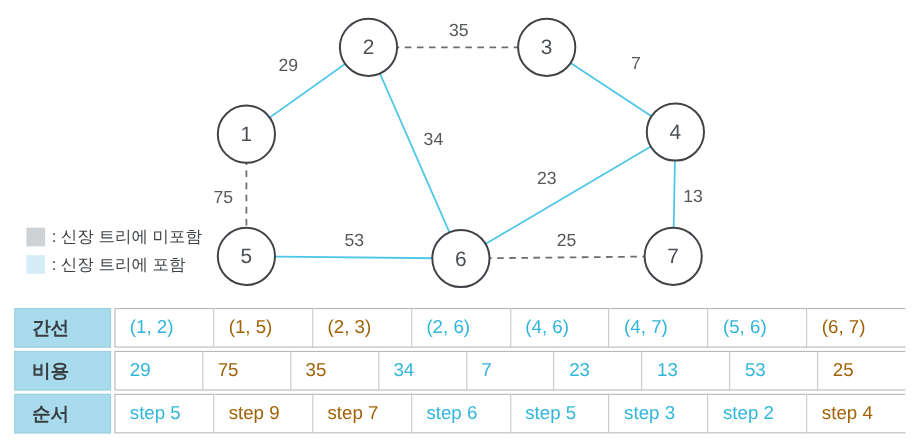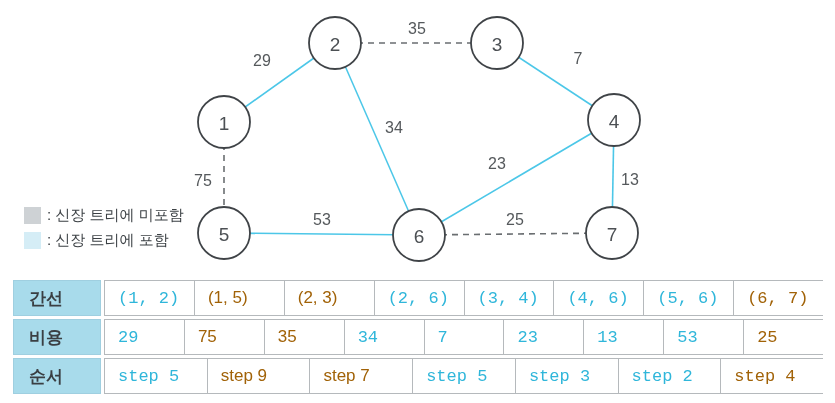--- a/index.html
+++ b/index.html
@@ -74,22 +74,22 @@
     border: 1px solid #b5b9bc;
     border-left: none;
     display: flex;
     align-items: center;
     padding-left: 13px;
     box-sizing: border-box;
     font-size: 17px;
     background: #ffffff;
   }
   .t-cell.first { border-left: 1px solid #b5b9bc; }
-  .t-cell.last { border-right: none; font-family: Liberation Mono, monospace; }
-  .t-cell.cyan { color: #2fb6da; font-family: Liberation Mono, monospace; }
+  .t-cell.last { border-right: none; }
+  .t-cell.cyan { color: #2fb6da; }
   .t-cell.gray { color: #a16207; }
 </style>
 </head>
 <body>
 
 <div class="page">
 
   <div class="graph-area">
     <svg id="graph-svg" width="835" height="272" viewBox="0 0 835 272" xmlns="http://www.w3.org/2000/svg">
         <line x1="224" y1="122" x2="335" y2="43" stroke="#4cc7e8" stroke-width="1.6"></line>
@@ -138,42 +138,43 @@
     </div>
   </div>
 
   <div class="edge-table" id="edge-table">
       <div class="t-row">
         <div class="t-head">간선</div>
         <div class="t-cell cyan first">(1, 2)</div>
         <div class="t-cell gray">(1, 5)</div>
         <div class="t-cell gray">(2, 3)</div>
         <div class="t-cell cyan">(2, 6)</div>
-        <div class="t-cell cyan">(3, 4)</div>
         <div class="t-cell cyan">(4, 6)</div>
+        <div class="t-cell cyan">(4, 7)</div>
         <div class="t-cell cyan">(5, 6)</div>
         <div class="t-cell gray last">(6, 7)</div>
       </div>
       <div class="t-row">
         <div class="t-head">비용</div>
         <div class="t-cell cyan first">29</div>
         <div class="t-cell gray">75</div>
         <div class="t-cell gray">35</div>
         <div class="t-cell cyan">34</div>
         <div class="t-cell cyan">7</div>
         <div class="t-cell cyan">23</div>
         <div class="t-cell cyan">13</div>
         <div class="t-cell cyan">53</div>
         <div class="t-cell gray last">25</div>
       </div>
       <div class="t-row">
         <div class="t-head">순서</div>
         <div class="t-cell cyan first">step 5</div>
         <div class="t-cell gray">step 9</div>
         <div class="t-cell gray">step 7</div>
+        <div class="t-cell cyan">step 6</div>
         <div class="t-cell cyan">step 5</div>
         <div class="t-cell cyan">step 3</div>
         <div class="t-cell cyan">step 2</div>
         <div class="t-cell gray last">step 4</div>
       </div>
     </div>
 
 </div>
 
 </body></html>

